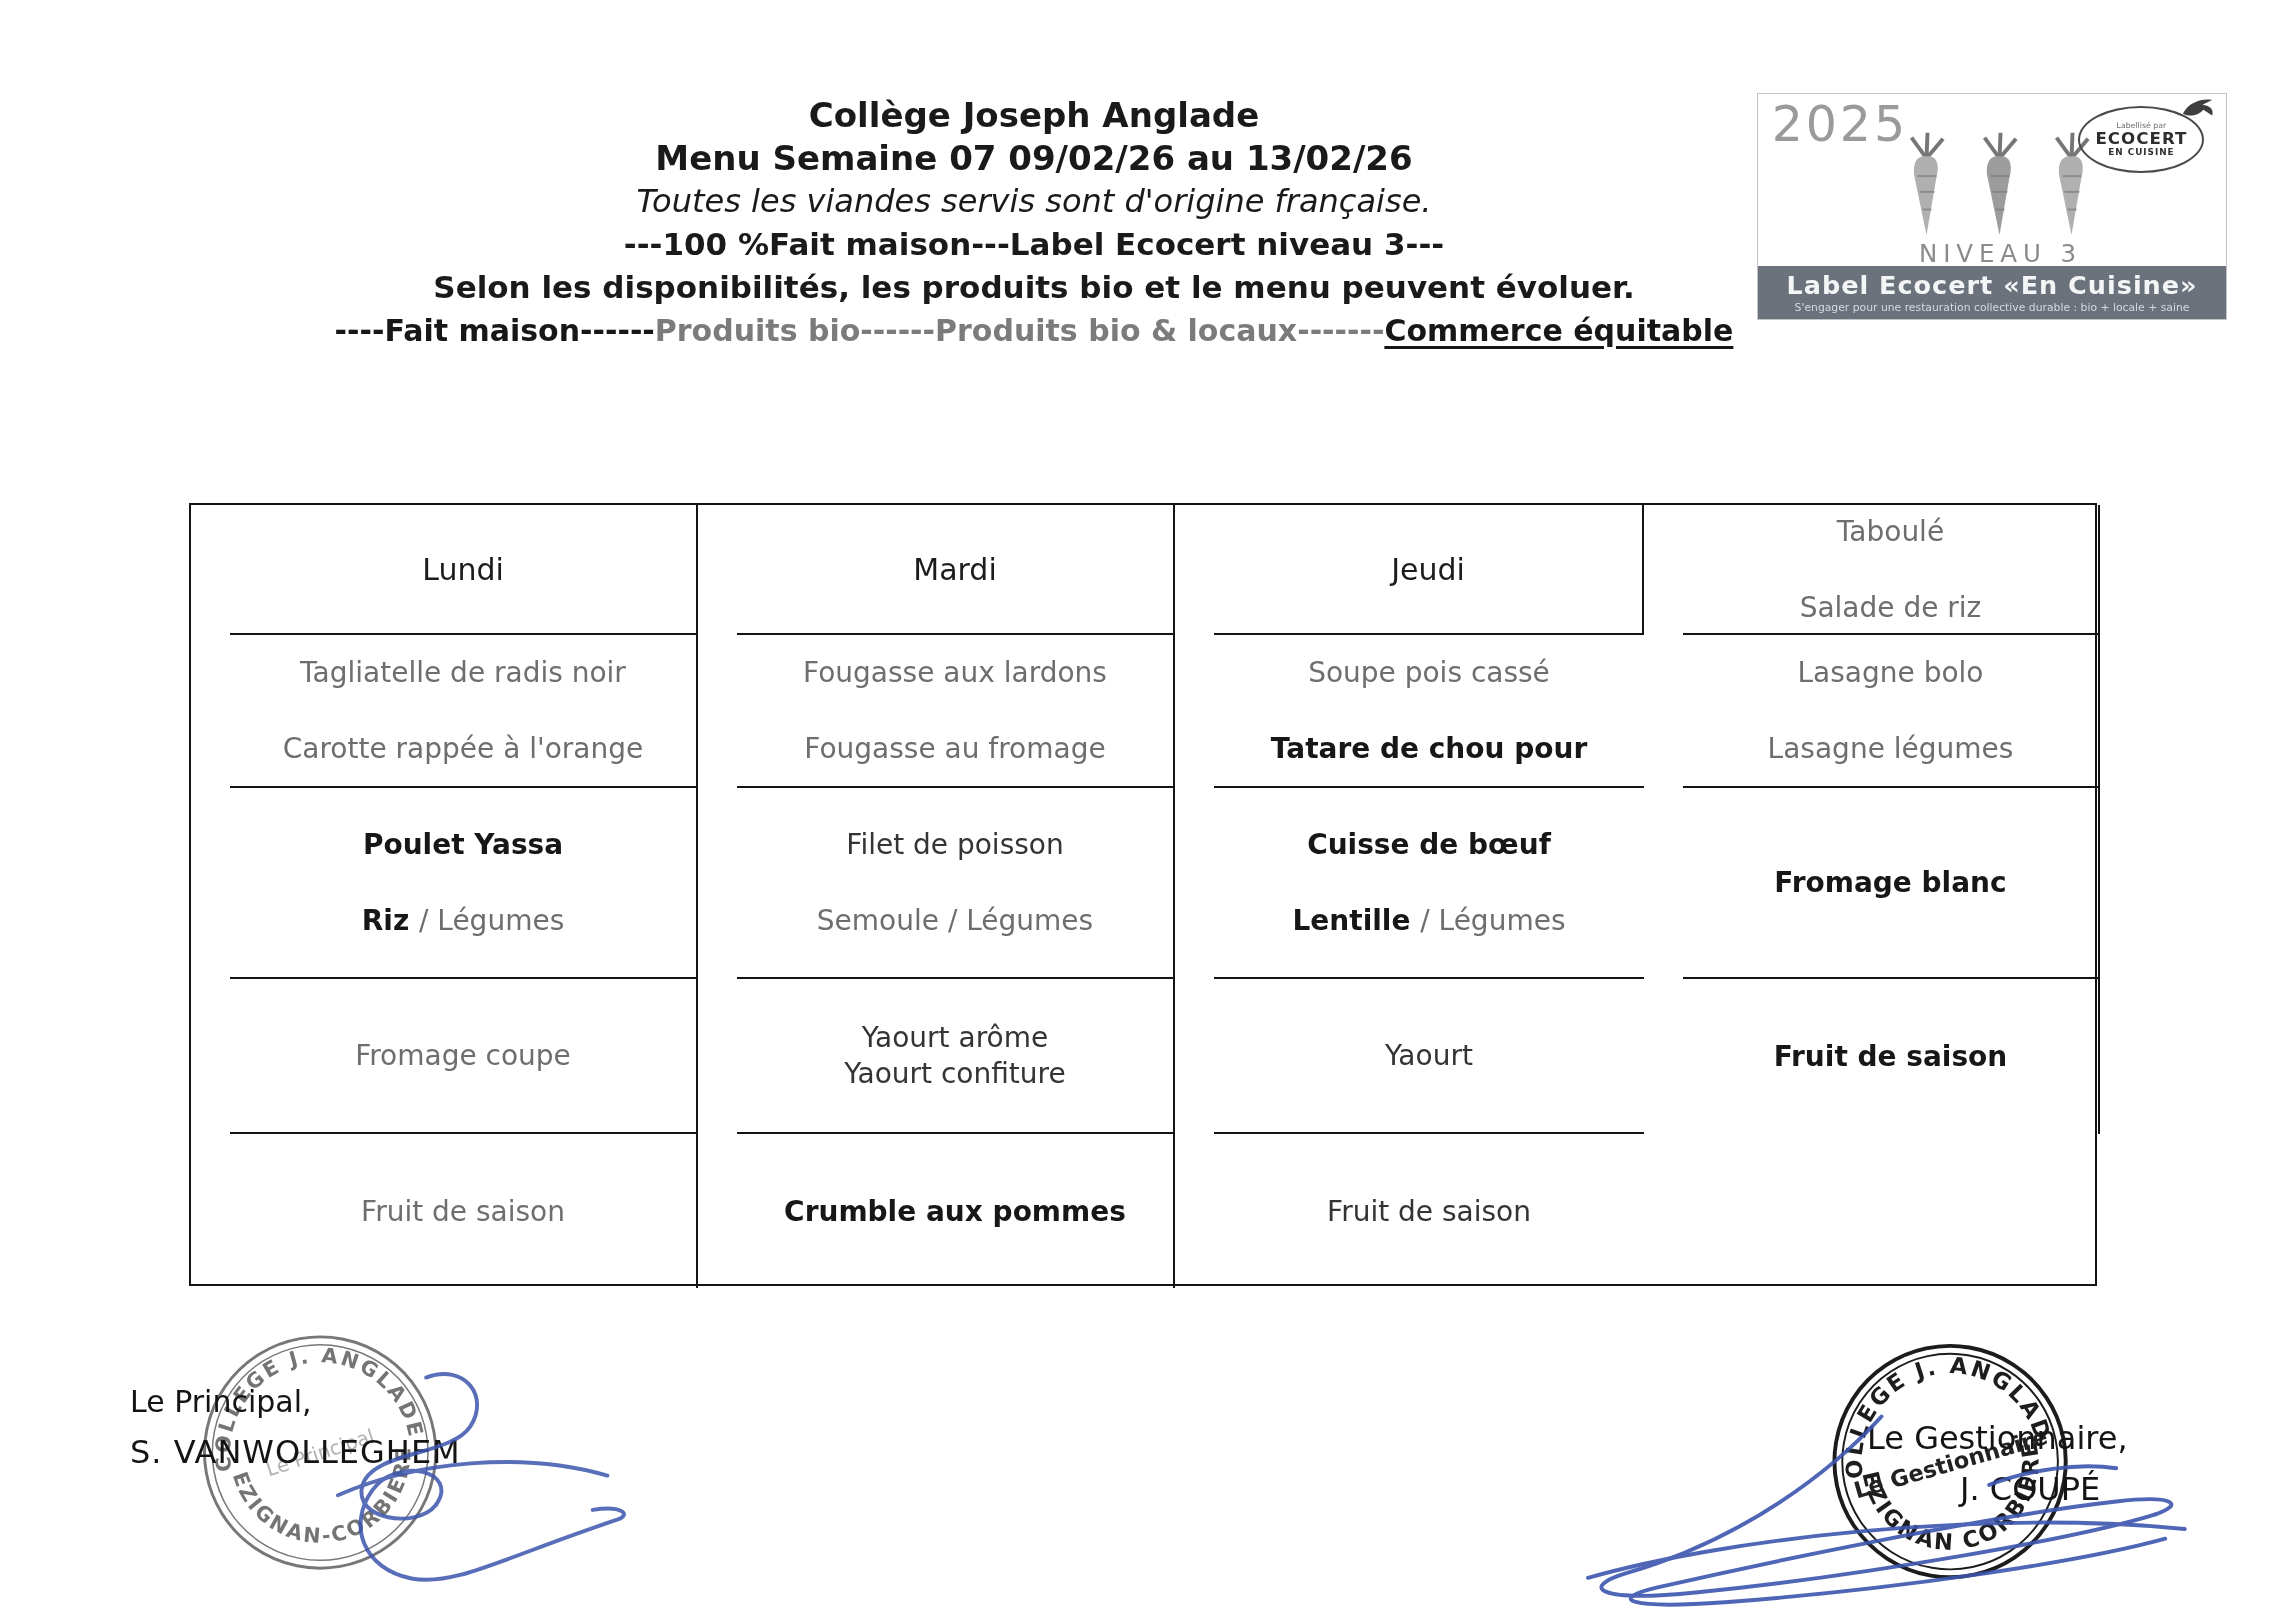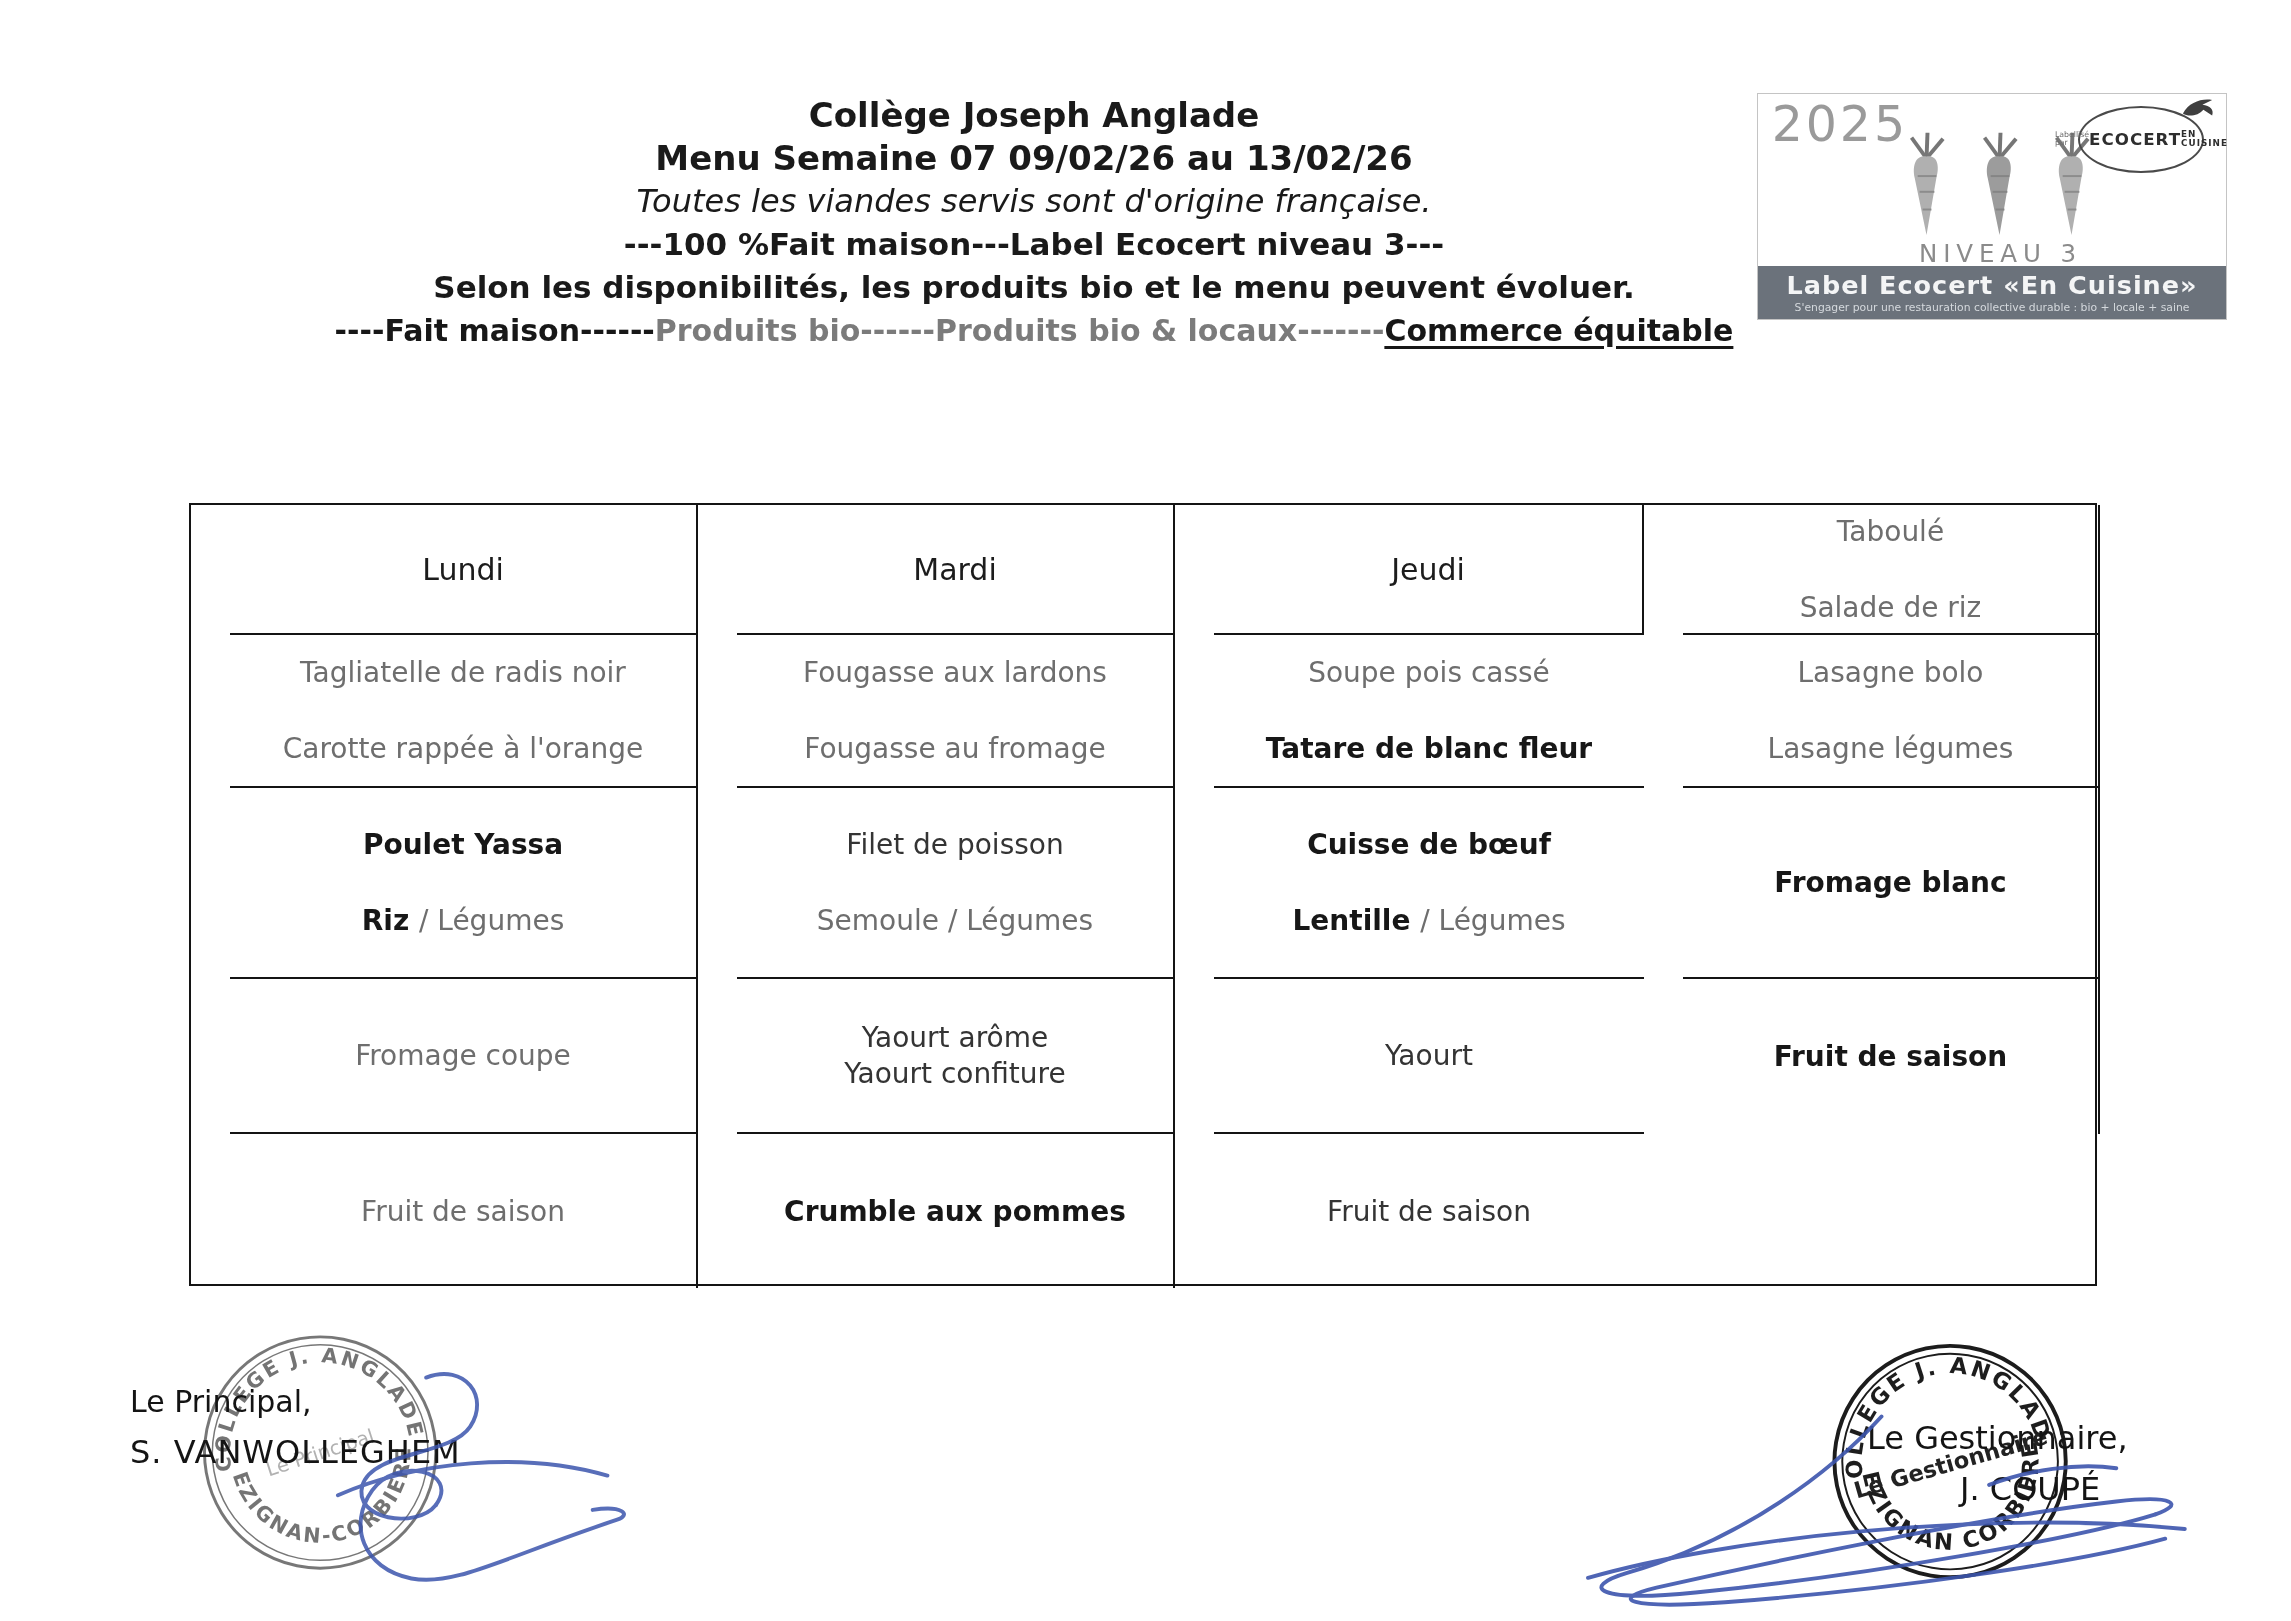--- a/index.html
+++ b/index.html
@@ -18,21 +18,21 @@
   .legend-gray{font-weight:600;color:#7b7b7b;}
   .legend-underline{font-weight:700;color:#171717;text-decoration:underline;text-decoration-thickness:2.9px;text-underline-offset:4.9px;}
 
   
   .eco-box{position:absolute;left:1757px;top:93px;width:470px;height:227px;background:#fff;
            border:1px solid #c4c4c4;box-sizing:border-box;}
   .eco-year{position:absolute;left:13.7px;top:2px;font-size:49px;color:#9a9a9a;letter-spacing:2.9px;}
   .eco-carrots{position:absolute;left:139px;top:27.4px;width:206px;height:120px;display:flex;justify-content:space-between;}
   .eco-niveau{position:absolute;left:110px;top:145px;width:265px;text-align:center;font-size:24.5px;color:#8b8b8b;letter-spacing:5.9px;}
   .eco-oval{position:absolute;right:21.6px;top:11.8px;width:122px;height:63px;border:2.9px solid #4a4a4a;border-radius:50%;
-            display:flex;flex-direction:row;align-items:center;justify-content:center;line-height:1.05;}
+            display:flex;flex-direction:column;align-items:center;justify-content:center;line-height:1.05;}
   .eco-oval .tiny{font-size:7.8px;color:#6a6a6a;}
   .eco-oval .name{font-size:16.7px;font-weight:700;color:#2e2e2e;letter-spacing:1px;}
   .eco-oval .sub{font-size:8.8px;font-weight:700;color:#2e2e2e;letter-spacing:1px;}
   .eco-bird{position:absolute;right:7.8px;top:2px;}
   .eco-banner{position:absolute;left:0;bottom:0;width:100%;height:53px;background:#6b727b;text-align:center;box-sizing:border-box;padding-top:3.9px;}
   .eco-banner .bt{font-size:25.5px;font-weight:700;color:#f4f5f6;letter-spacing:1px;}
   .eco-banner .bs{font-size:10.8px;color:#d5d9dd;margin-top:1px;}
 
   
   .menu-table{position:absolute;left:189px;top:503px;width:1908px;height:783px;
@@ -155,21 +155,21 @@
     <div class="cell spread">
       <div class="menu-line produits-bio">Tagliatelle de radis noir</div>
       <div class="menu-line produits-bio">Carotte rappée à l'orange</div>
     </div>
     <div class="cell spread">
       <div class="menu-line produits-bio">Fougasse aux lardons</div>
       <div class="menu-line produits-bio">Fougasse au fromage</div>
     </div>
     <div class="cell spread last-col">
       <div class="menu-line produits-bio">Soupe pois cassé</div>
-      <div class="menu-line fait-maison">Tatare de blanc fleur</div>
+      <div class="menu-line fait-maison">Tatare de chou pour</div>
     </div>
 
     <div class="cell spread">
       <div class="menu-line produits-bio">Lasagne bolo</div>
       <div class="menu-line produits-bio">Lasagne légumes</div>
     </div>
     <div class="cell spread">
       <div class="menu-line fait-maison">Poulet Yassa</div>
       <div class="menu-line"><span class="fait-maison">Riz </span><span class="produits-bio">/ Légumes</span></div>
     </div>

